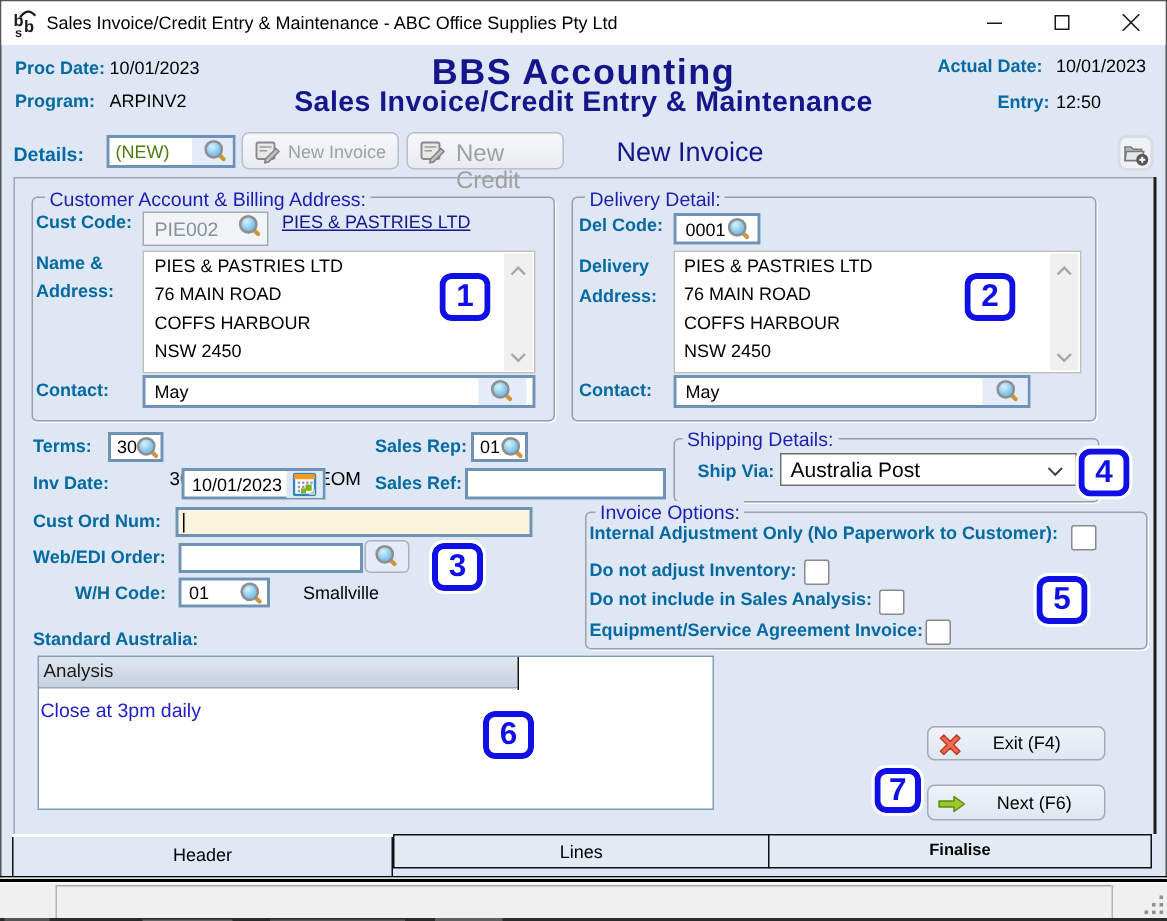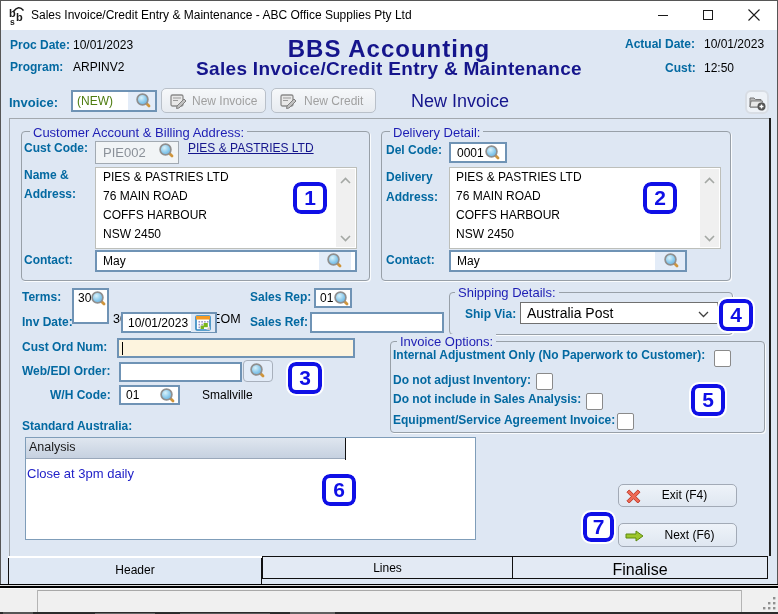--- a/index.html
+++ b/index.html
@@ -47,24 +47,24 @@
 <div class="abs" style="left:769px;top:118px;width:2px;height:438px;background:#1e1e1e;"></div>
 
 <div class="lbl" style="left:10px;top:38px;">Proc Date:</div>
 <div class="val" style="left:73px;top:38px;">10/01/2023</div>
 <div class="lbl" style="left:10px;top:60px;">Program:</div>
 <div class="val" style="left:73px;top:60px;">ARPINV2</div>
 <div class="abs navy" style="left:0;top:35px;width:778px;text-align:center;font-weight:bold;font-size:24px;letter-spacing:1px;">BBS Accounting</div>
 <div class="abs navy" style="left:0;top:58px;width:778px;text-align:center;font-weight:bold;font-size:19px;letter-spacing:0.3px;">Sales Invoice/Credit Entry &amp; Maintenance</div>
 <div class="lbl" style="left:625px;top:37px;text-align:center;">Actual Date:</div>
 <div class="val" style="left:704px;top:37px;">10/01/2023</div>
-<div class="lbl" style="left:665px;top:61px;">Cust:</div>
+<div class="lbl" style="left:665px;top:61px;">Entry:</div>
 <div class="val" style="left:704px;top:61px;">12:50</div>
 
-<div class="lbl" style="left:9px;top:95px;font-size:13px;">Invoice:</div>
+<div class="lbl" style="left:9px;top:95px;font-size:13px;">Details:</div>
 <div class="box" style="left:71px;top:90px;width:86px;height:22px;">
   <div class="abs" style="right:0;top:0;width:27px;height:18px;background:#e3ecf8;"></div>
   <div class="abs" style="left:4px;top:2px;font-size:12px;color:#4d7c0f;">(NEW)</div>
   <svg class="abs" style="right:3px;top:0px;" width="17" height="17" viewBox="0 0 17 17">
     <defs>
         <radialGradient id="mg1" cx="40%" cy="35%">
           <stop offset="0%" stop-color="#d8f2fb"></stop>
           <stop offset="100%" stop-color="#7ec3ea"></stop>
         </radialGradient>
       </defs>
@@ -80,21 +80,21 @@
     <path d="M7 13 L14 6 L16 8 L9 15 L6.5 15.5 Z" fill="#c0c0c0" stroke="#808080" stroke-width="1"></path>
   </svg>
   <div class="abs" style="left:30px;top:5px;font-size:12px;color:#a0a0a0;">New Invoice</div>
 </div>
 <div class="btn" style="left:271px;top:88px;width:105px;height:25px;background:linear-gradient(#f6f8fa,#e7ebf0);border-color:#b9c0c9;">
   <svg class="abs" style="left:8px;top:4px;" width="17" height="17" viewBox="0 0 17 17">
     <rect x="1" y="2" width="12" height="11" rx="1.5" fill="#e8e8e8" stroke="#8a8a8a" stroke-width="1.3"></rect>
     <path d="M3 5 h8 M3 7.5 h5" stroke="#9a9a9a" stroke-width="1"></path>
     <path d="M7 13 L14 6 L16 8 L9 15 L6.5 15.5 Z" fill="#c0c0c0" stroke="#808080" stroke-width="1"></path>
   </svg>
-  <div class="abs" style="left:32px;top:5px;font-size:12px;color:#a0a0a0;">New Credit</div>
+  <div class="abs" style="left:32px;top:5px;font-size:16px;color:#a0a0a0;">New Credit</div>
 </div>
 <div class="abs navy" style="left:411px;top:91px;font-size:18px;">New Invoice</div>
 
 <div class="abs" style="left:745px;top:90px;width:24px;height:24px;border:2px solid #d8dde4;border-radius:6px;background:#eef2f7;">
   <svg class="abs" style="left:2px;top:2px;" width="17" height="17" viewBox="0 0 17 17">
     <path d="M1 4 L1 13 L12 13 L12 5.5 L6.5 5.5 L5 4 Z" fill="#b8b8b8" stroke="#787878" stroke-width="1"></path>
     <path d="M2 7 L13.5 7 L12 13 L1 13 Z" fill="#e8e8e8" stroke="#787878" stroke-width="1"></path>
     <circle cx="12.5" cy="12.5" r="4" fill="#555"></circle>
     <path d="M10.5 12.5 h4 M12.5 10.5 v4" stroke="#fff" stroke-width="1.4"></path>
   </svg>
@@ -161,21 +161,21 @@
 <div class="box" style="left:449px;top:250px;width:238px;height:22px;">
   <div class="abs" style="right:0;top:0;width:30px;height:18px;background:#e3ecf8;"></div>
   <div class="abs" style="left:6px;top:2px;font-size:12px;">May</div>
   <svg class="abs" style="right:5px;top:0px;" width="17" height="17" viewBox="0 0 17 17">
     <path d="M11.5 11.5 L14 14" stroke="#cf953c" stroke-width="2.8" stroke-linecap="round"></path>
     <circle cx="7.5" cy="7.5" r="5.4" fill="url(#mg1)" stroke="#8f8f8f" stroke-width="1.7"></circle>
   </svg>
 </div>
 
 <div class="lbl" style="left:22px;top:290px;">Terms:</div>
-<div class="box" style="left:72px;top:288px;width:37px;height:36px;">
+<div class="box" style="left:72px;top:288px;width:37px;height:20px;">
   <div class="abs" style="left:4px;top:1px;font-size:12px;">30</div>
   <svg class="abs" style="right:0px;top:0px;" width="17" height="17" viewBox="0 0 17 17">
     <path d="M11.5 11.5 L14 14" stroke="#cf953c" stroke-width="2.8" stroke-linecap="round"></path>
     <circle cx="7.5" cy="7.5" r="5.4" fill="url(#mg1)" stroke="#8f8f8f" stroke-width="1.7"></circle>
   </svg>
 </div>
 <div class="val" style="left:113px;top:290px;font-size:12.5px;margin-top:22px;">30 DAYS (1 mths EOM</div>
 <div class="lbl" style="left:250px;top:290px;">Sales Rep:</div>
 <div class="box" style="left:314px;top:288px;width:38px;height:20px;">
   <div class="abs" style="left:4px;top:1px;font-size:12px;">01</div>
@@ -279,21 +279,21 @@
   <div class="abs" style="left:17px;top:4px;width:107px;text-align:center;font-size:12px;">Next (F6)</div>
 </div>
 <div class="ann" style="left:583px;top:512px;width:31px;height:30px;line-height:22px;">7</div>
 
 <div class="abs" style="left:8px;top:556px;width:254px;height:2px;background:#fff;"></div>
 <div class="abs" style="left:8px;top:558px;width:254px;height:26px;background:#dfe8f4;border-left:1px solid #101010;border-right:1px solid #101010;"></div>
 <div class="abs" style="left:8px;top:563px;width:254px;text-align:center;font-size:12px;">Header</div>
 <div class="abs" style="left:262px;top:556px;width:251px;height:23px;background:#e3eaf4;border:1px solid #101010;"></div>
 <div class="abs" style="left:262px;top:561px;width:251px;text-align:center;font-size:12px;">Lines</div>
 <div class="abs" style="left:512px;top:556px;width:256px;height:23px;background:#e3eaf4;border:1px solid #101010;"></div>
-<div class="abs" style="left:512px;top:561px;width:256px;text-align:center;font-size:16px;">Finalise</div>
+<div class="abs" style="left:512px;top:561px;width:256px;text-align:center;font-size:11px;font-weight:bold;">Finalise</div>
 
 <div class="abs" style="left:0;top:584px;width:778px;height:1px;background:#000;"></div>
 <div class="abs" style="left:0;top:585px;width:778px;height:1px;background:#ddd;"></div>
 <div class="abs" style="left:0;top:586px;width:778px;height:2px;background:#000;"></div>
 
 <div class="abs" style="left:0;top:588px;width:778px;height:24px;background:#f0f0f0;"></div>
 <div class="abs" style="left:0;top:588px;width:778px;height:1px;background:#fafafa;"></div>
 <div class="abs" style="left:37px;top:590px;width:1px;height:22px;background:#b4b4b4;"></div>
 <div class="abs" style="left:38px;top:590px;width:703px;height:1px;background:#a8a8a8;"></div>
 <div class="abs" style="left:741px;top:590px;width:1px;height:22px;background:#b4b4b4;"></div>

